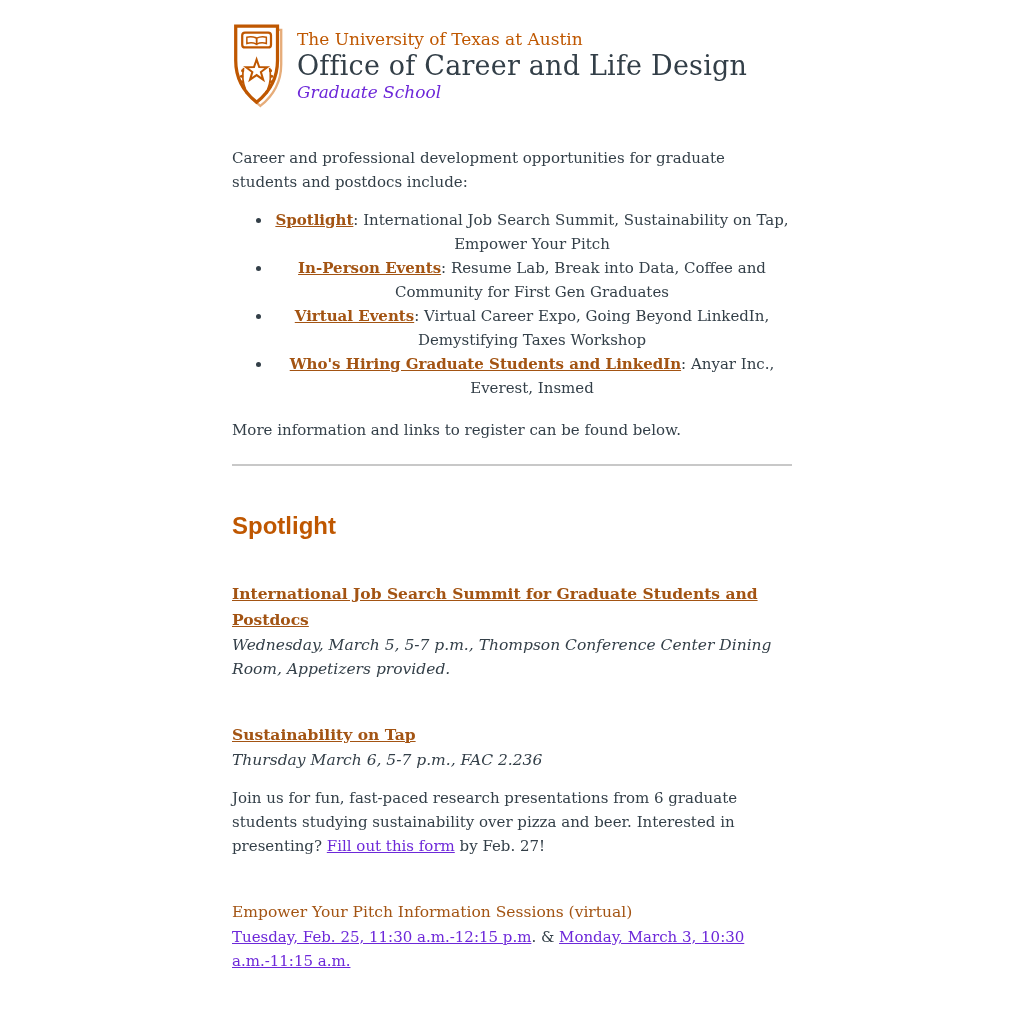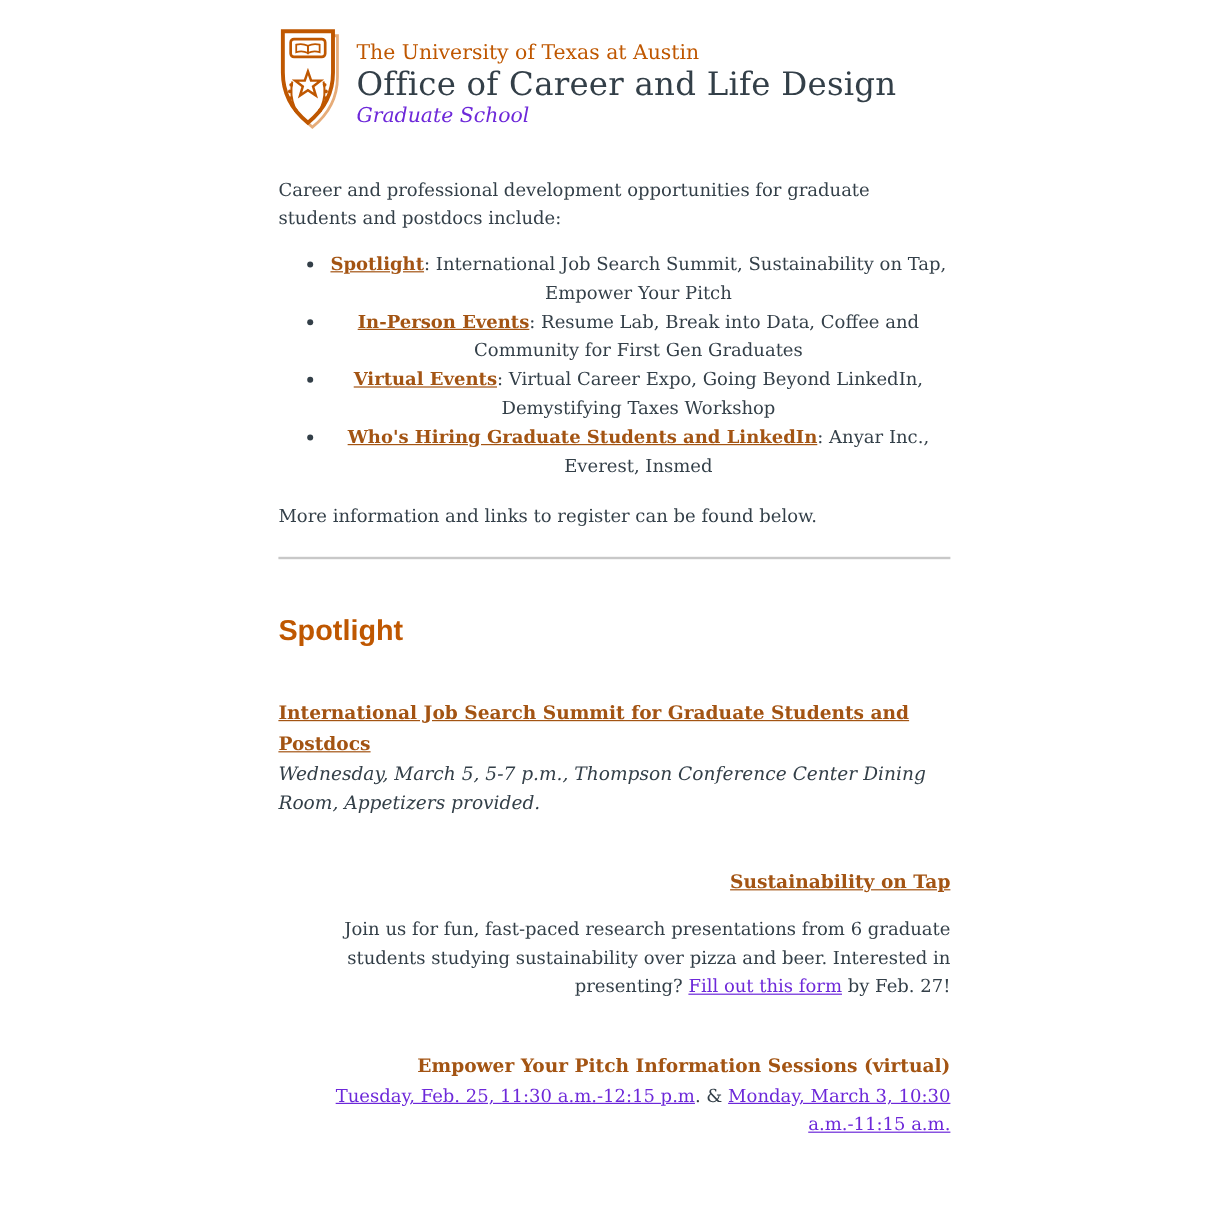--- a/index.html
+++ b/index.html
@@ -16,21 +16,21 @@
   }
   .content {
     width: 560px;
     margin: 0 auto;
     padding-top: 22px;
   }
 
   
   .brand {
     display: flex;
-    align-items: center;
+    align-items: flex-start;
     gap: 13px;
   }
   .brand-shield { flex: 0 0 auto; }
   .brand-text { padding-top: 7px; }
   .brand-university {
     color: #bf5700;
     font-size: 17px;
     line-height: 21px;
   }
   .brand-office {
@@ -79,29 +79,29 @@
     font-family: "Liberation Sans", sans-serif;
     font-weight: bold;
     color: #bf5700;
     font-size: 24px;
     line-height: 28px;
     margin: 46px 0 0 0;
   }
 
   
   .event { margin-top: 38px; }
-  .event + .event { margin-top: 40px; text-align: right; }
+  .event + .event { margin-top: 40px; }
   .event-title {
     font-size: 15.5px;
     line-height: 26px;
     margin-top: 41px;
   }
   .event-title-plain {
     color: #a35413;
-    font-weight: bold;
+    font-weight: normal;
   }
   .event-when {
     font-style: italic;
     font-size: 15.5px;
     line-height: 24px;
   }
   .event-desc { margin: 14px 0 0 0; }
   .event-sessions {
     font-size: 15px;
     line-height: 24px;
@@ -175,20 +175,21 @@
     <div class="event-title">
       <a href="#" class="link-bold">International Job Search Summit for Graduate Students and Postdocs</a>
     </div>
     <div class="event-when">Wednesday, March 5, 5-7 p.m., Thompson Conference Center Dining Room, Appetizers provided.</div>
   </div>
 
   <div class="event">
     <div class="event-title">
       <a href="#" class="link-bold">Sustainability on Tap</a>
     </div>
+    <div class="event-when">Thursday March 6, 5-7 p.m., FAC 2.236</div>
     <p class="event-desc"><span>Join us for fun, fast-paced research presentations from 6 graduate students studying sustainability over pizza and beer. Interested in presenting? </span><a href="#" class="link">Fill out this form</a><span> by Feb. 27!</span></p>
   </div>
 
   <div class="event">
     <div class="event-title event-title-plain">Empower Your Pitch Information Sessions (virtual)</div>
     <div class="event-sessions">
       <a href="#" class="link">Tuesday, Feb. 25, 11:30 a.m.-12:15 p.m</a><span>. &amp; </span><a href="#" class="link">Monday, March 3, 10:30 a.m.-11:15 a.m.</a>
     </div>
   </div>
 

